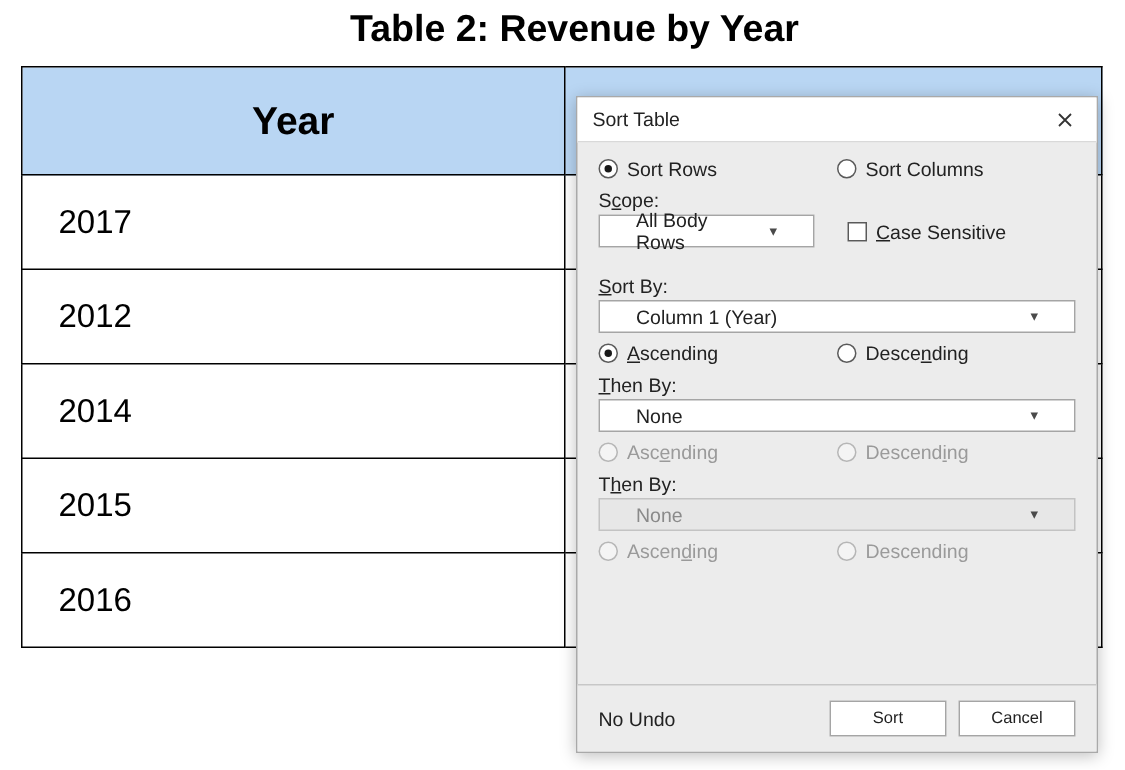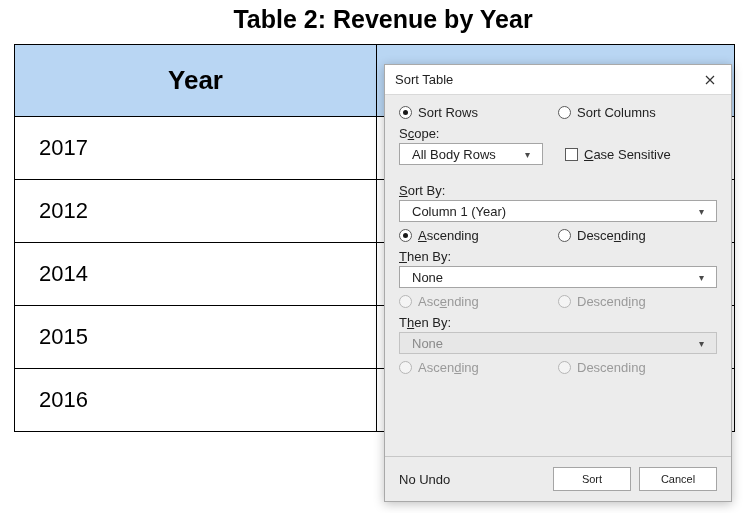--- a/index.html
+++ b/index.html
@@ -114,21 +114,21 @@
     gap: 22px;
     margin-bottom: 6px;
   }
   .select {
     height: 22px;
     background: #fff;
     border: 1px solid #a5a5a5;
     display: flex;
     align-items: center;
     justify-content: space-between;
-    padding: 0 12px;
+    padding: 0 24px;
     font-size: 13px;
     width: 100%;
   }
   .select.small { width: 144px; }
   .select .chev {
     font-size: 10px; color: #4a4a4a;
     text-align: center;
     margin-left: 6px;
   }
   .select.disabled { background: #e7e7e7; color: #8a8a8a; border-color: #c3c3c3; }

